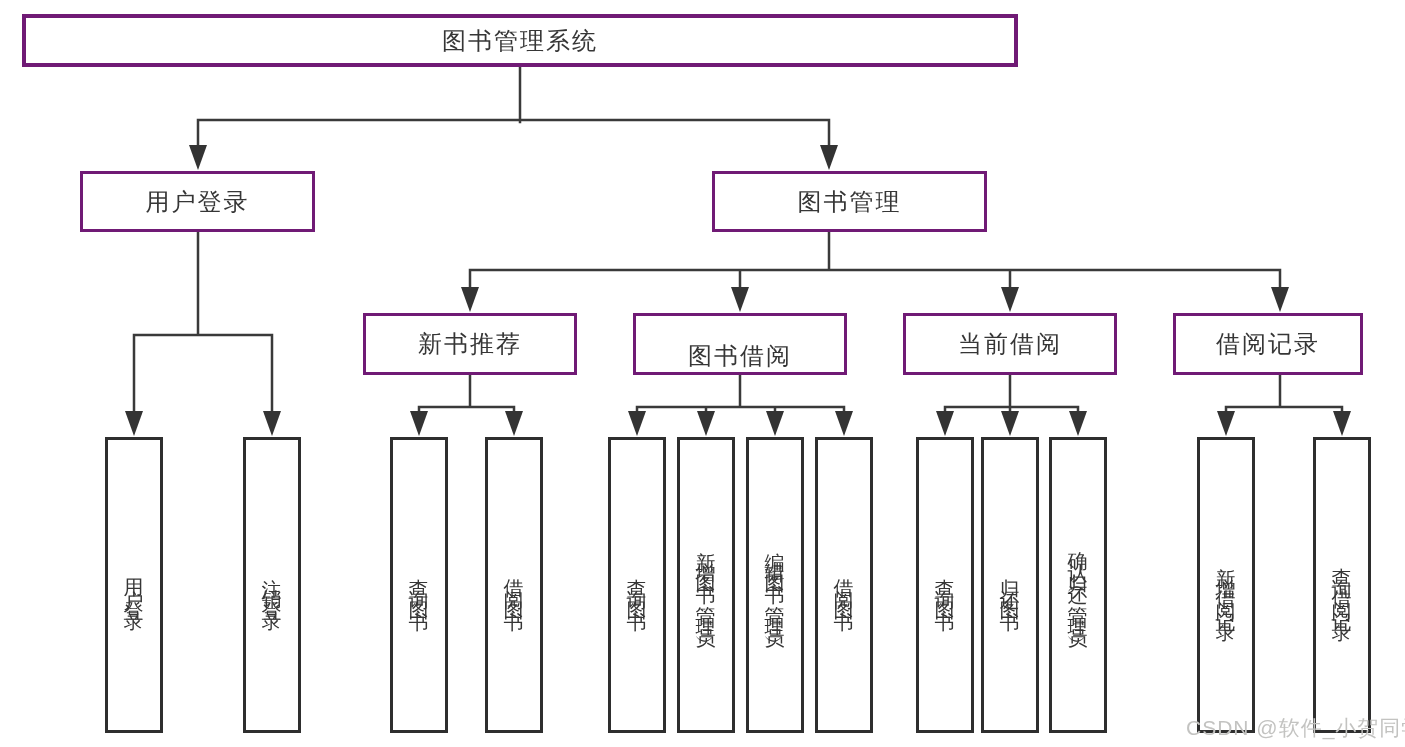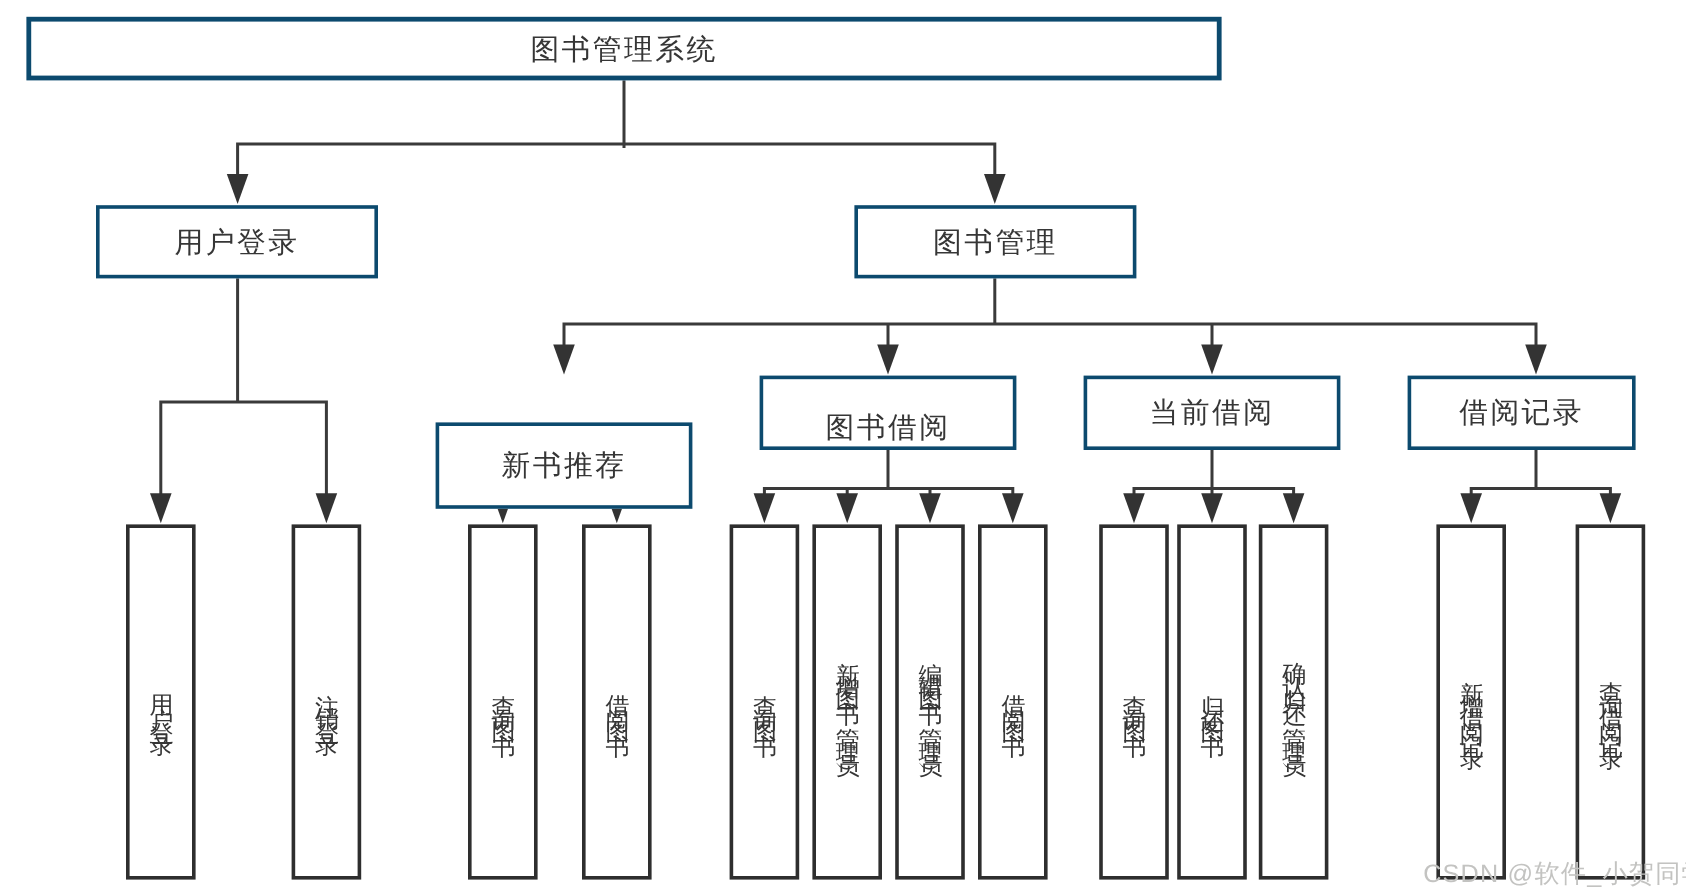--- a/index.html
+++ b/index.html
@@ -14,21 +14,21 @@
   .connectors {
     position: absolute;
     left: 0; top: 0;
     width: 1405px; height: 747px;
     z-index: 1;
     pointer-events: none;
   }
   .hnode {
     position: absolute;
     box-sizing: border-box;
-    border: 3px solid #0c4a6e;
+    border: 3px solid #701a75;
     background: #ffffff;
     display: flex;
     align-items: center;
     justify-content: center;
     color: #363636;
     font-size: 24px;
     letter-spacing: 2px;
     z-index: 2;
   }
   .hnode.root { border-width: 4px; }
@@ -104,25 +104,25 @@
     </g>
   </svg>
 
   <div class="hnode root" style="left:22px; top:14px; width:996px; height:53px;">
     <span>图书管理系统</span>
   </div>
 
   <div class="hnode" style="left:80px; top:171px; width:235px; height:61px;">
     <span>用户登录</span>
   </div>
-  <div class="hnode" style="left:712px; top:171px; width:235px; height:61px;">
+  <div class="hnode" style="left:712px; top:171px; width:275px; height:61px;">
     <span>图书管理</span>
   </div>
 
-  <div class="hnode" style="left:363px; top:313px; width:214px; height:72px;margin-top:39px;">
+  <div class="hnode" style="left:363px; top:313px; width:214px; height:62px;">
     <span>新书推荐</span>
   </div>
   <div class="hnode" style="left:633px; top:313px; width:214px; height:62px;align-items:flex-end;">
     <span>图书借阅</span>
   </div>
   <div class="hnode" style="left:903px; top:313px; width:214px; height:62px;">
     <span>当前借阅</span>
   </div>
   <div class="hnode" style="left:1173px; top:313px; width:190px; height:62px;">
     <span>借阅记录</span>

